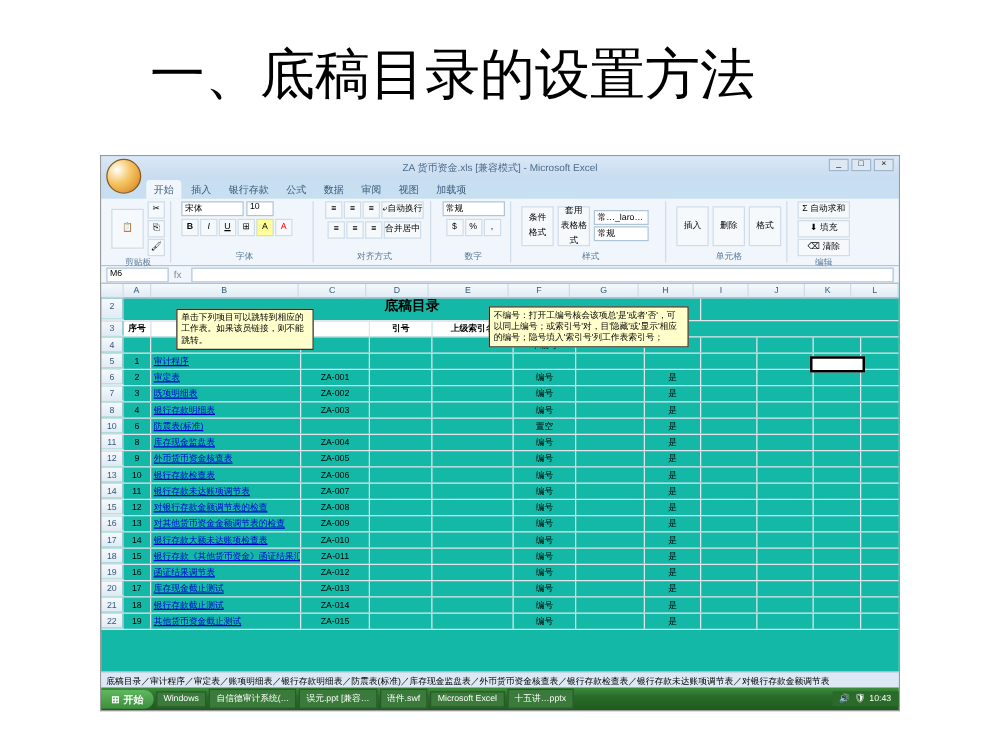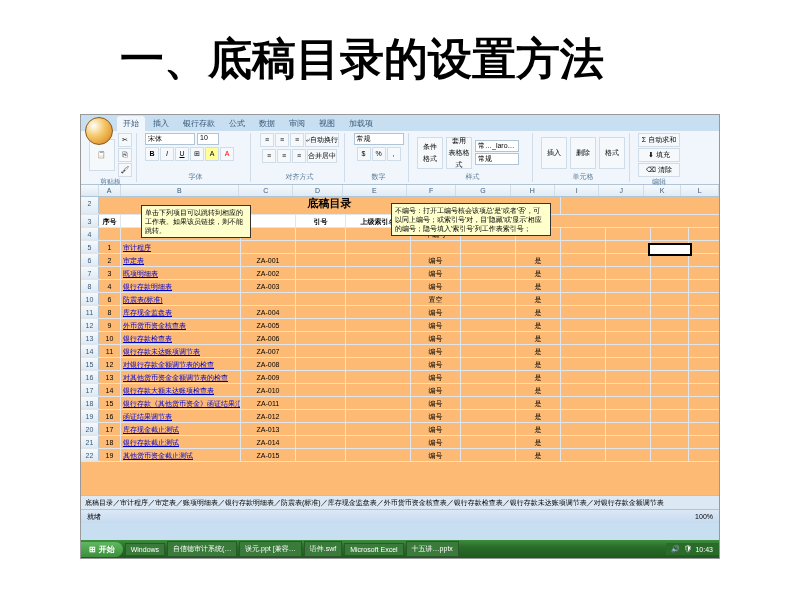--- a/index.html
+++ b/index.html
@@ -1,37 +1,37 @@
 <!DOCTYPE html>
 <html><head>
 <meta charset="utf-8">
 <style>
   * { margin: 0; padding: 0; box-sizing: border-box; }
   body { width: 800px; height: 600px; background: #fff; font-family: "Microsoft YaHei", SimSun, sans-serif; overflow: hidden; }
-  .slide-title { font-size: 44px; font-weight: 700; padding: 30px 0 25px 120px; font-family: SimSun, serif; }
+  .slide-title { font-size: 44px; font-weight: 400; padding: 30px 0 35px 120px; font-family: SimSun, serif; }
   .screenshot { margin: 0 80px; border: 1px solid #999; height: 445px; background: #c7dff0; font-size: 9px; position: relative; }
   .titlebar { height: 18px; background: linear-gradient(#dbe8f6,#c7dbf0); display: flex; align-items: center; justify-content: center; position: relative; }
   .orb { position: absolute; left: 4px; top: 2px; width: 28px; height: 28px; border-radius: 50%; background: radial-gradient(circle at 30% 30%, #fff, #f5c96b 40%, #e6a23c 70%, #b46b1f); border: 1px solid #8a5a1f; z-index: 5; }
   .titlebar-text { font-size: 8px; color: #4a6a8a; }
   .win-controls { position: absolute; right: 4px; top: 2px; display: flex; gap: 2px; }
   .win-controls span { width: 16px; height: 10px; background: #dde8f2; border: 1px solid #9fb8d0; font-size: 7px; text-align: center; line-height: 8px; }
   .menu-tabs { height: 16px; background: #c7dff0; display: flex; align-items: flex-end; padding-left: 36px; gap: 2px; }
   .menu-tabs span { padding: 2px 6px; font-size: 8px; color: #3a5a7a; }
   .menu-tabs span.active { background: #f0f6fc; border-radius: 3px 3px 0 0; }
   .ribbon { height: 54px; background: #f0f6fc; border-bottom: 1px solid #b0c4d8; display: flex; padding: 2px 4px; gap: 4px; }
   .rgroup { border-right: 1px solid #d0dce8; padding: 0 4px; display: flex; flex-direction: column; justify-content: space-between; }
   .rgroup-body { display: flex; gap: 3px; flex: 1; align-items: center; flex-wrap: wrap; }
   .rgroup-label { font-size: 7px; color: #5a7a9a; text-align: center; }
   .rbtn { min-width: 14px; height: 14px; background: #f5f9fc; border: 1px solid #d0dce8; font-size: 7px; text-align: center; line-height: 12px; }
   .rbtn.big { width: 26px; height: 32px; display: flex; flex-direction: column; align-items: center; justify-content: center; }
   .dropdown { width: 50px; height: 12px; background: #fff; border: 1px solid #b0c4d8; font-size: 7px; padding: 0 2px; }
   .namebox { height: 14px; background: #f0f6fc; border-bottom: 1px solid #b0c4d8; display: flex; align-items: center; }
   .namebox input { width: 50px; height: 12px; margin-left: 4px; border: 1px solid #b0c4d8; font-size: 7px; padding: 0 2px; background: #fff; }
   .formula-bar { flex: 1; height: 12px; margin: 0 4px; border: 1px solid #b0c4d8; background: #fff; }
-  .grid-area { background: #fdba74; height: 310px; overflow: hidden; position: relative; }
+  .grid-area { background: #14b8a6; height: 310px; overflow: hidden; position: relative; }
   .col-headers { display: flex; height: 12px; background: linear-gradient(#f5f9fc,#e0ebf5); border-bottom: 1px solid #b0c4d8; }
   .col-headers div { border-right: 1px solid #d0dce8; text-align: center; font-size: 7px; line-height: 12px; color: #3a5a7a; }
   .rowhead { width: 18px; background: linear-gradient(#f5f9fc,#e0ebf5); border-right: 1px solid #b0c4d8; border-bottom: 1px solid #e0e6ec; text-align: center; font-size: 7px; line-height: 13px; color: #3a5a7a; }
   .row { display: flex; height: 13px; border-bottom: 1px solid #e0e6ec; }
   .cell { border-right: 1px solid #e0e6ec; font-size: 7px; padding: 0 2px; line-height: 13px; overflow: hidden; white-space: nowrap; }
   .merged-title { text-align: center; font-size: 11px; font-weight: bold; font-family: SimSun; }
   .header-cell { background: #fff; font-weight: bold; text-align: center; }
   .link { color: #0000cc; text-decoration: underline; }
   .tooltip { position: absolute; background: #ffffcc; border: 1px solid #333; font-size: 7px; padding: 2px 3px; line-height: 1.3; z-index: 10; }
   .selected-cell { position: absolute; border: 2px solid #000; background: #fff; }
@@ -49,20 +49,28 @@
 </style>
 </head>
 <body>
 
 <div class="slide-title">一、底稿目录的设置方法</div>
 
 <div class="screenshot">
 
   <div class="orb"></div>
 
+  <div class="titlebar">
+    <span class="titlebar-text">ZA 货币资金.xls [兼容模式] - Microsoft Excel</span>
+    <div class="win-controls">
+      <span>_</span>
+      <span>□</span>
+      <span>×</span>
+    </div>
+  </div>
 
   <div class="menu-tabs">
     <span class="active">开始</span>
     <span>插入</span>
     <span>银行存款</span>
     <span>公式</span>
     <span>数据</span>
     <span>审阅</span>
     <span>视图</span>
     <span>加载项</span>
@@ -147,20 +155,25 @@
     <div class="rgroup" style="border-right:none">
       <div class="rgroup-body" style="flex-direction:column;gap:1px">
         <div class="rbtn" style="width:42px">Σ 自动求和</div>
         <div class="rbtn" style="width:42px">⬇ 填充</div>
         <div class="rbtn" style="width:42px">⌫ 清除</div>
       </div>
       <div class="rgroup-label">编辑</div>
     </div>
   </div>
 
+  <div class="namebox">
+    <input value="M6" style="">
+    <span style="margin:0 4px;font-size:8px;color:#888">fx</span>
+    <div class="formula-bar"></div>
+  </div>
 
   <div class="grid-area">
     <div class="col-headers">
       <div class="rowhead" style="width:18px"></div>
       <div class="c-a">A</div>
       <div class="c-b">B</div>
       <div class="c-c">C</div>
       <div class="c-d">D</div>
       <div class="c-e">E</div>
       <div class="c-f">F</div>

